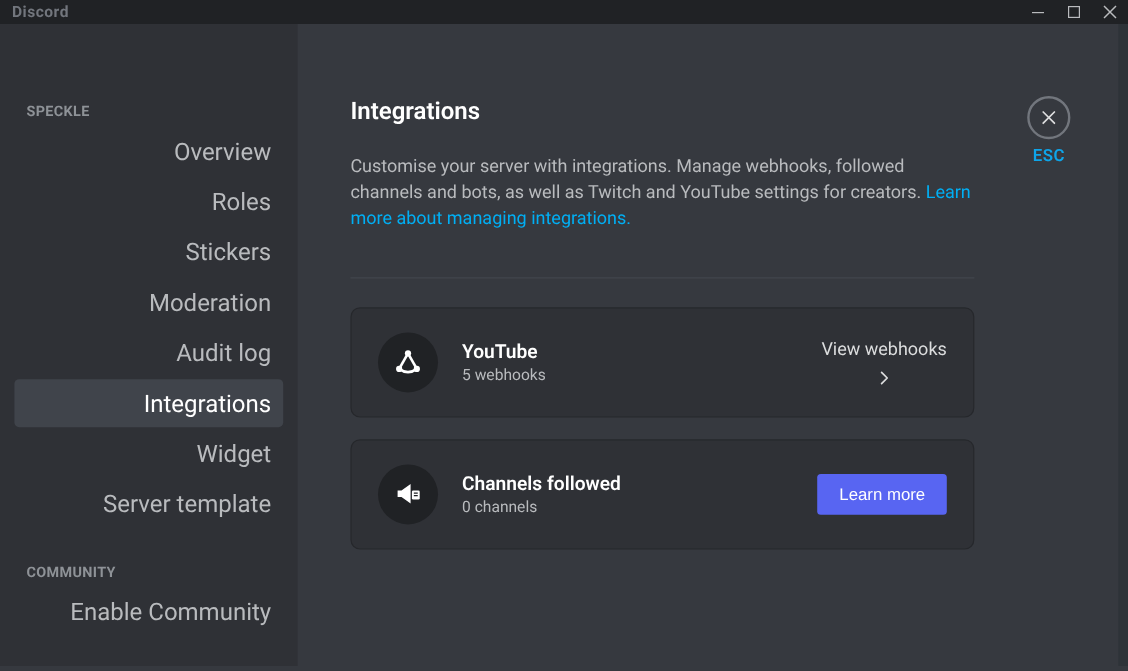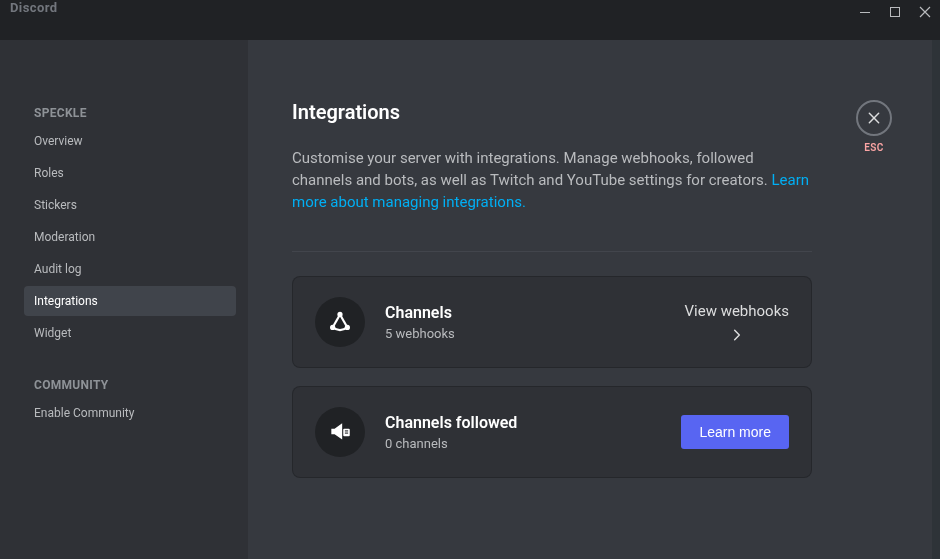--- a/index.html
+++ b/index.html
@@ -7,23 +7,24 @@
       font-family: -apple-system, BlinkMacSystemFont, "Segoe UI", Roboto, Helvetica, Arial, sans-serif;
       background: #36393f;
       color: #dcddde;
       width: 940px;
       height: 559px;
       overflow: hidden;
       position: relative;
     }
     
     .titlebar {
-      height: 40px;
+      height: 20px;
       background: #202225;
       display: flex;
+      align-items: center;
       justify-content: space-between;
       padding: 0 0 0 10px;
     }
     .titlebar-brand {
       color: #72767d;
       font-size: 13px;
       font-weight: 700;
       letter-spacing: 0.4px;
     }
     .titlebar-controls {
@@ -43,38 +44,39 @@
 
     
     .app {
       display: flex;
       height: calc(100% - 24px);
       background: #36393f;
     }
     .sidebar {
       width: 248px;
       background: #2f3136;
-      padding: 60px 12px 20px 24px;
+      padding: 60px 12px 20px 12px;
       overflow-y: auto;
     }
     .sidebar-section-header {
       font-size: 12px;
       font-weight: 700;
       color: #8e9297;
       letter-spacing: 0.3px;
       padding: 6px 10px;
       text-transform: uppercase;
     }
     .sidebar-item {
       padding: 8px 10px;
       border-radius: 4px;
       color: #b9bbbe;
-      font-size: 12px;
+      font-size: 20px;
       cursor: pointer;
       margin-bottom: 2px;
+      text-align: right;
     }
     .sidebar-item.active { background: #40444b; color: #fff; }
     .sidebar-spacer { height: 22px; }
 
     
     .content-wrap {
       flex: 1;
       display: flex;
       position: relative;
       overflow: hidden;
@@ -163,21 +165,21 @@
       height: 36px;
       border: 2px solid #72767d;
       border-radius: 50%;
       display: flex;
       align-items: center;
       justify-content: center;
       cursor: pointer;
       color: #dcddde;
     }
     .close-circle svg { width: 16px; height: 16px; }
-    .close-label { font-size: 10px; color: #fca5a5; font-weight: 600; letter-spacing: 0.4px; }
+    .close-label { font-size: 14px; color: #0ea5e9; font-weight: 600; letter-spacing: 0.4px; }
 
     
     .scroll-strip {
       position: absolute;
       top: 0;
       right: 0;
       width: 8px;
       height: 100%;
       background: #2e3338;
     }
@@ -215,20 +217,21 @@
 
   <nav class="sidebar">
     <div class="sidebar-section-header">SPECKLE</div>
     <div class="sidebar-item">Overview</div>
     <div class="sidebar-item">Roles</div>
     <div class="sidebar-item">Stickers</div>
     <div class="sidebar-item">Moderation</div>
     <div class="sidebar-item">Audit log</div>
     <div class="sidebar-item active">Integrations</div>
     <div class="sidebar-item">Widget</div>
+    <div class="sidebar-item">Server template</div>
     <div class="sidebar-spacer"></div>
     <div class="sidebar-section-header">COMMUNITY</div>
     <div class="sidebar-item">Enable Community</div>
   </nav>
 
   <div class="content-wrap">
     <div class="content">
       <h1 class="page-title">Integrations</h1>
       <p class="page-desc">
         <span>Customise your server with integrations. Manage webhooks, followed channels and bots, as well as Twitch and YouTube settings for creators. </span><a href="#">Learn more about managing integrations.</a>
@@ -240,21 +243,21 @@
           <svg viewBox="0 0 24 24">
             <circle cx="12" cy="5" r="2.4" fill="#fff"></circle>
             <circle cx="5.2" cy="17" r="2.4" fill="#fff"></circle>
             <circle cx="18.8" cy="17" r="2.4" fill="#fff"></circle>
             <path d="M12 5 L5.2 17" stroke="#fff" stroke-width="2" fill="none"></path>
             <path d="M12 5 L18.8 17" stroke="#fff" stroke-width="2" fill="none"></path>
             <path d="M5.2 17 Q12 22 18.8 17" stroke="#fff" stroke-width="2" fill="none"></path>
           </svg>
         </div>
         <div class="card-body">
-          <div class="card-title">Channels</div>
+          <div class="card-title">YouTube</div>
           <div class="card-sub">5 webhooks</div>
         </div>
         <div class="card-action-link">
           <span>View webhooks</span>
           <svg viewBox="0 0 24 24">
               <path d="M8 4 L16 12 L8 20" stroke="currentColor" stroke-width="2.5" fill="none" stroke-linecap="round" stroke-linejoin="round"></path>
             </svg>
         </div>
       </div>
 

